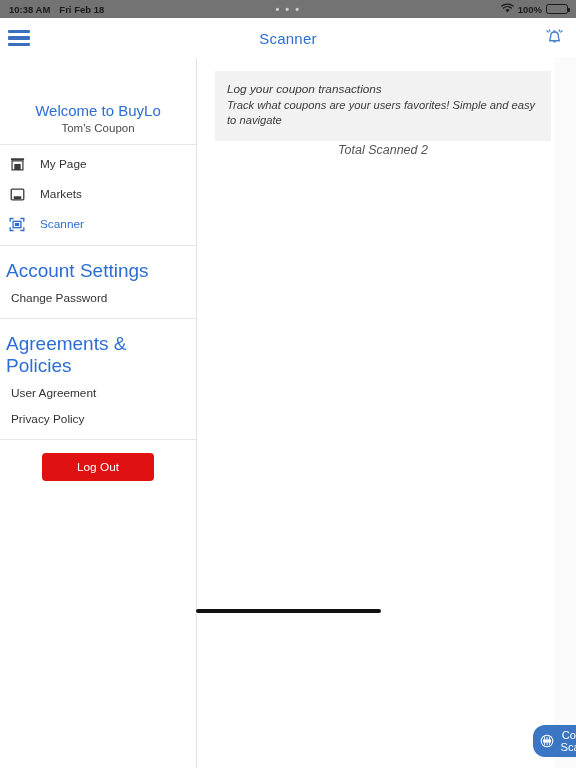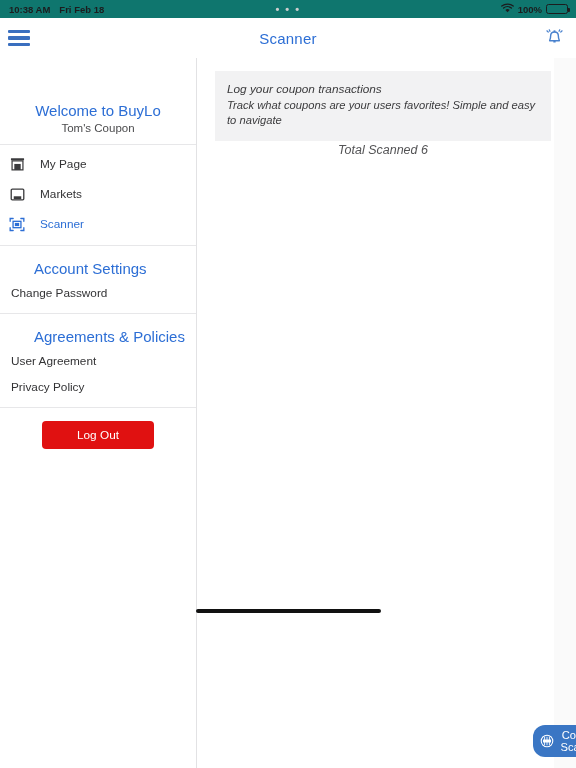--- a/index.html
+++ b/index.html
@@ -7,21 +7,21 @@
     width: 576px;
     height: 768px;
     overflow: hidden;
     font-family: "Liberation Sans", sans-serif;
     background: #ffffff;
   }
   #app {
     position: relative;
     width: 576px;
     height: 620px;
-    background: #0f766e;
+    background: #737373;
   }
 
   
   .statusbar {
     position: absolute;
     top: 0; left: 0;
     width: 576px; height: 18px;
     display: flex;
     align-items: center;
     font-size: 9.5px;
@@ -146,24 +146,23 @@
     color: #333335;
     cursor: pointer;
   }
   .nav-item.active { color: #2c6ed5; }
   .nav-ico {
     width: 16px; height: 16px;
     display: flex; align-items: center; justify-content: center;
     flex: 0 0 16px;
   }
   .sec-head {
-    font-size: 15px;
+    font-size: 19px;
     color: #2c6ed5;
     padding: 10px 10px 4px 6px;
-    margin-left: 28px;
   }
   .sec-link {
     font-size: 11.8px;
     color: #333335;
     padding: 5px 10px 7px 11px;
     cursor: pointer;
   }
   .help-mail {
     font-size: 10.5px;
     color: #2c6ed5;
@@ -371,21 +370,21 @@
     <div class="main">
       <div class="main-rail"></div>
 
       <div class="content-col">
 
         <div class="info-card">
           <div class="info-title">Log your coupon transactions</div>
           <div class="info-desc">Track what coupons are your users favorites! Simple and easy to navigate</div>
         </div>
 
-        <div class="total-row">Total Scanned 6</div>
+        <div class="total-row">Total Scanned 2</div>
 
       </div>
 
       <button class="fab">
         <span class="fab-ico">
           <svg width="14" height="14" viewBox="0 0 16 16">
             <circle cx="8" cy="8" r="7.2" fill="#ffffff"></circle>
             <circle cx="8" cy="8" r="6" fill="#3a76c4"></circle>
             <rect x="3.4" y="6.3" width="9.2" height="3.4" fill="#ffffff"></rect>
             <rect x="4.8" y="3.2" width="1" height="9.6" fill="#ffffff"></rect>

